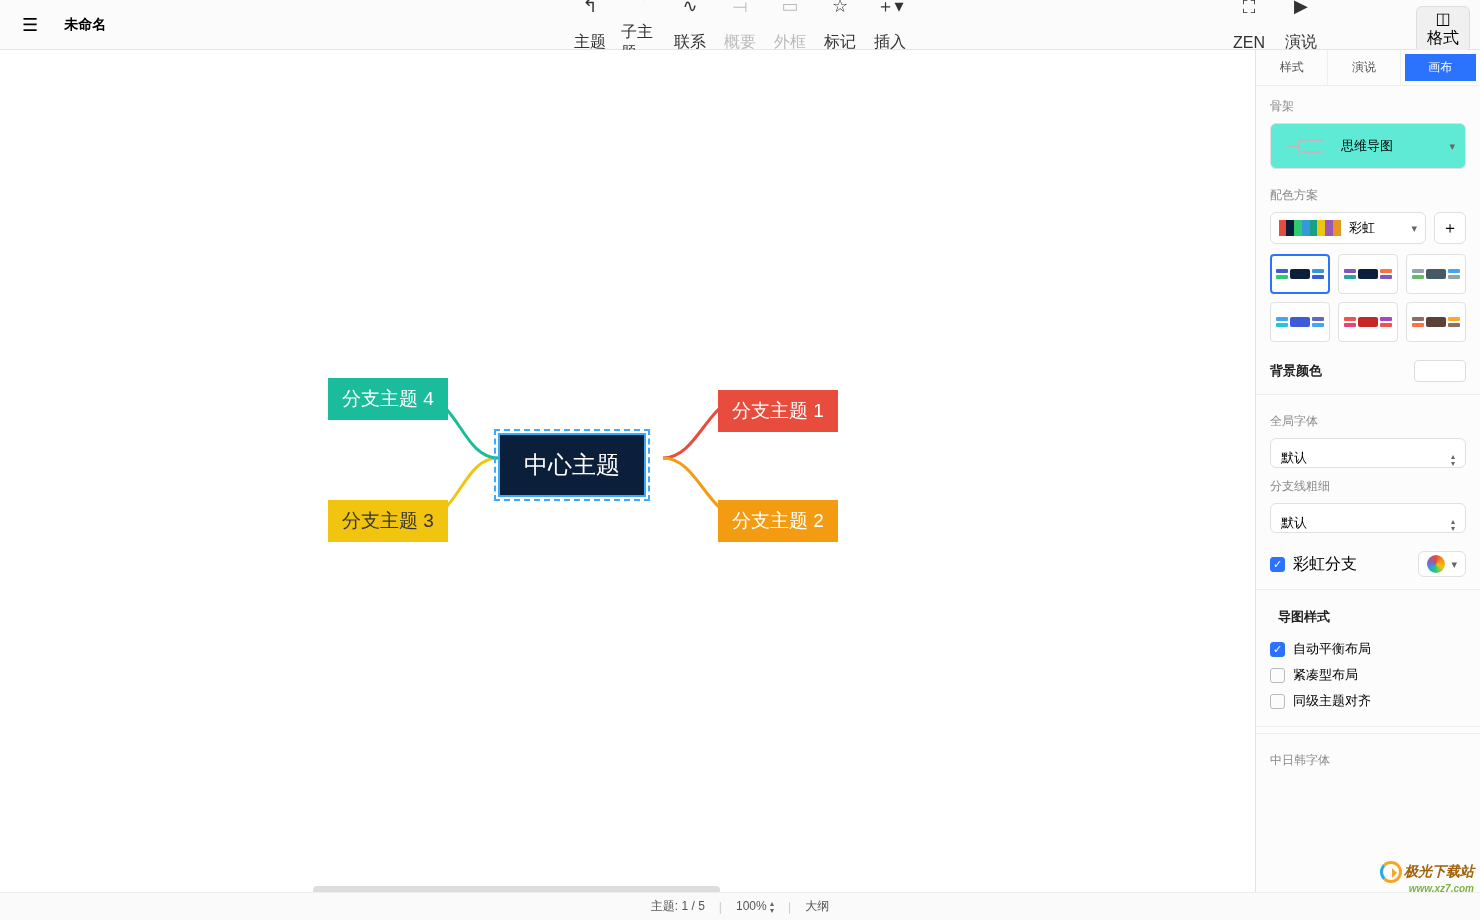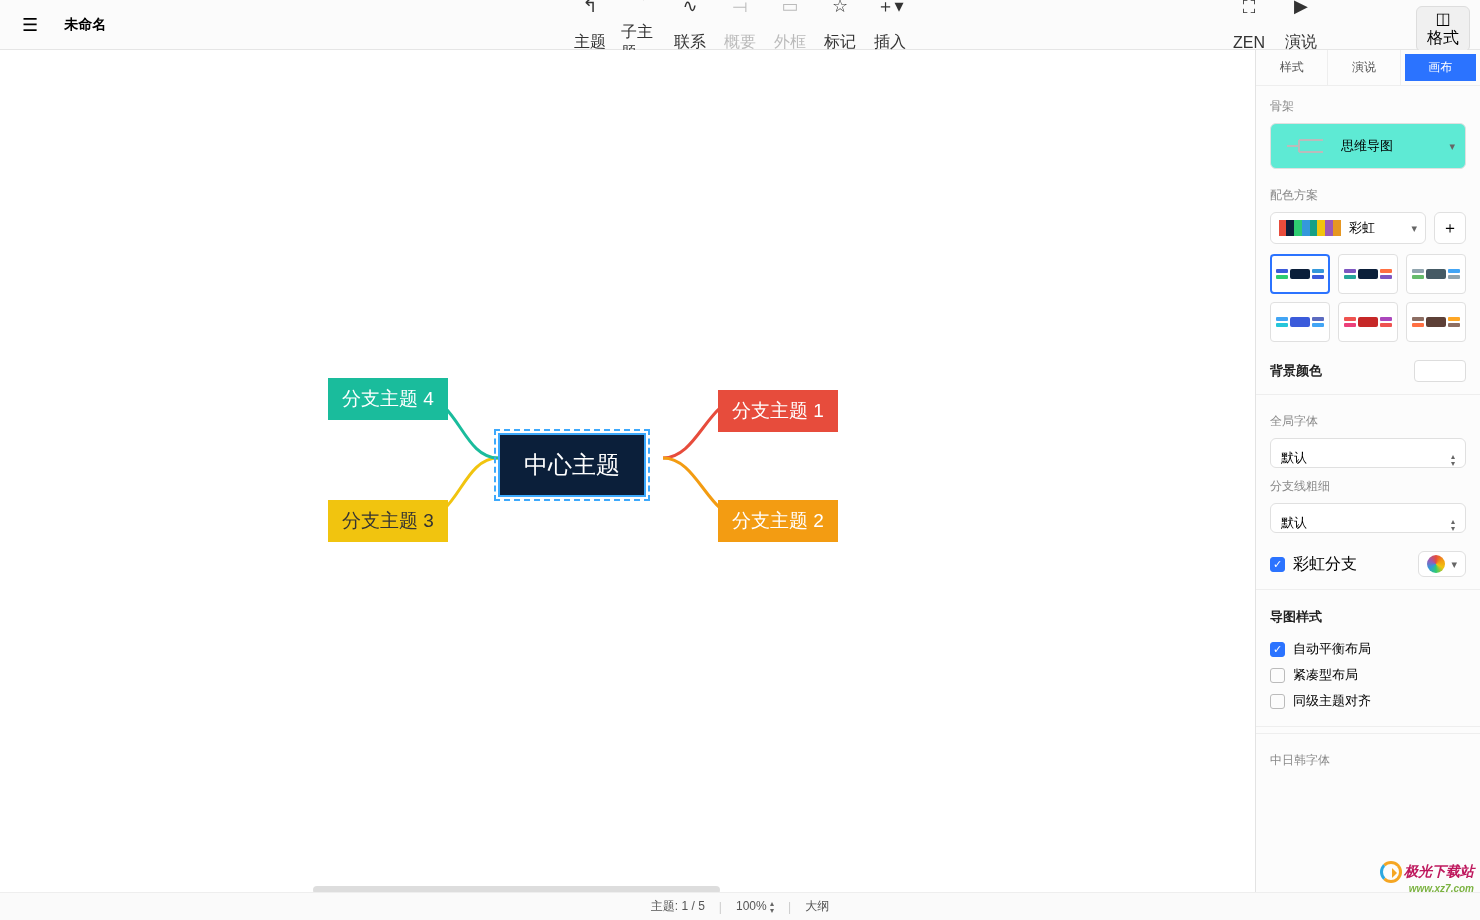--- a/index.html
+++ b/index.html
@@ -42,21 +42,21 @@
 .h-scrollbar { position: absolute; bottom: 24px; left: 8px; right: 230px; height: 12px; }
 .h-thumb { position: absolute; left: 30%; width: 40%; height: 8px; background: #ddd; border-radius: 4px; top: 2px; }
 
 
 .side-panel { width: 225px; border-left: 1px solid #e3e3e3; background: #fcfcfc; overflow-y: auto; height: calc(100% - 24px); }
 .panel-tabs { display: flex; height: 36px; border-bottom: 1px solid #eee; }
 .panel-tab { flex: 1; display: flex; align-items: center; justify-content: center; font-size: 12px; color: #555; cursor: pointer; border-right: 1px solid #eee; }
 .panel-tab.active { background: #2b73ff; color: #fff; border-radius: 0; margin: 4px; border: none; }
 .panel-sec { padding: 12px 14px 6px; }
 .sec-lbl { font-size: 12px; color: #888; margin-bottom: 8px; }
-.sec-title { font-size: 13px; color: #222; font-weight: 600; margin-bottom: 10px; }
+.sec-title { font-size: 13px; color: #222; font-weight: 600; margin-bottom: 10px; margin-left: 8px; }
 
 .skeleton-sel { border: 1px solid #e0e0e0; border-radius: 6px; height: 46px; display: flex; align-items: center; padding: 0 10px; gap: 12px; background: #5eead4; }
 .skeleton-sel .thumb { width: 48px; height: 26px; display: flex; align-items:center; justify-content:center; color:#aaa; }
 .skeleton-sel .txt { flex: 1; font-size: 13px; }
 .chev { font-size: 11px; color: #666; }
 
 .color-row { display: flex; gap: 8px; }
 .color-sel { flex: 1; border: 1px solid #e0e0e0; border-radius: 6px; height: 32px; display: flex; align-items: center; padding: 0 8px; background:#fff; }
 .rainbow-strip { width: 62px; height: 16px; background: linear-gradient(90deg,#e74c3c 0 12%,#0b1f3a 12% 25%,#2ecc71 25% 37%,#3498db 37% 50%,#16a085 50% 62%,#f1c40f 62% 75%,#9b59b6 75% 87%,#e69722 87% 100%); }
 .add-btn { width: 32px; height: 32px; border: 1px solid #e0e0e0; border-radius: 6px; display: flex; align-items: center; justify-content: center; font-size: 16px; background:#fff; }
@@ -80,21 +80,21 @@
 .cbox.checked { background:#2b73ff; border-color:#2b73ff; }
 
 .rainbow-circle { width:18px; height:18px; border-radius:50%; background: conic-gradient(#e74c3c,#f39c12,#f1c40f,#2ecc71,#3498db,#9b59b6,#e74c3c); }
 .rainbow-opt { display:flex; align-items:center; justify-content:space-between; }
 .rainbow-opt .left { display:flex; align-items:center; gap:8px; }
 .rainbow-opt .right { display:flex; align-items:center; gap:6px; border:1px solid #e0e0e0; border-radius:6px; padding:3px 8px; background:#fff;}
 
 hr.div { border:none; border-top:1px solid #eee; margin: 6px 0; }
 
 .watermark { position:absolute; right:6px; bottom:26px; font-size:14px; font-weight:700; font-style:italic; }
-.watermark .t1 { color:#be185d; }
+.watermark .t1 { color:#a16207; }
 .watermark .t2 { color:#7cb342; font-size:10px; display:block; text-align:right; }
 .watermark .logo { display:inline-block; width:22px; height:22px; border:3px solid #f5a623; border-left-color:#2ba8e0; border-radius:50%; vertical-align:middle; margin-right:2px; position:relative; }
 .watermark .logo::after{content:"";position:absolute;right:-3px;top:4px;border:5px solid transparent;border-left-color:#f5a623;}
 </style>
 </head>
 <body>
 
 <div class="window-controls">
   <div class="win-btn">―</div>
   <div class="win-btn">□</div>

